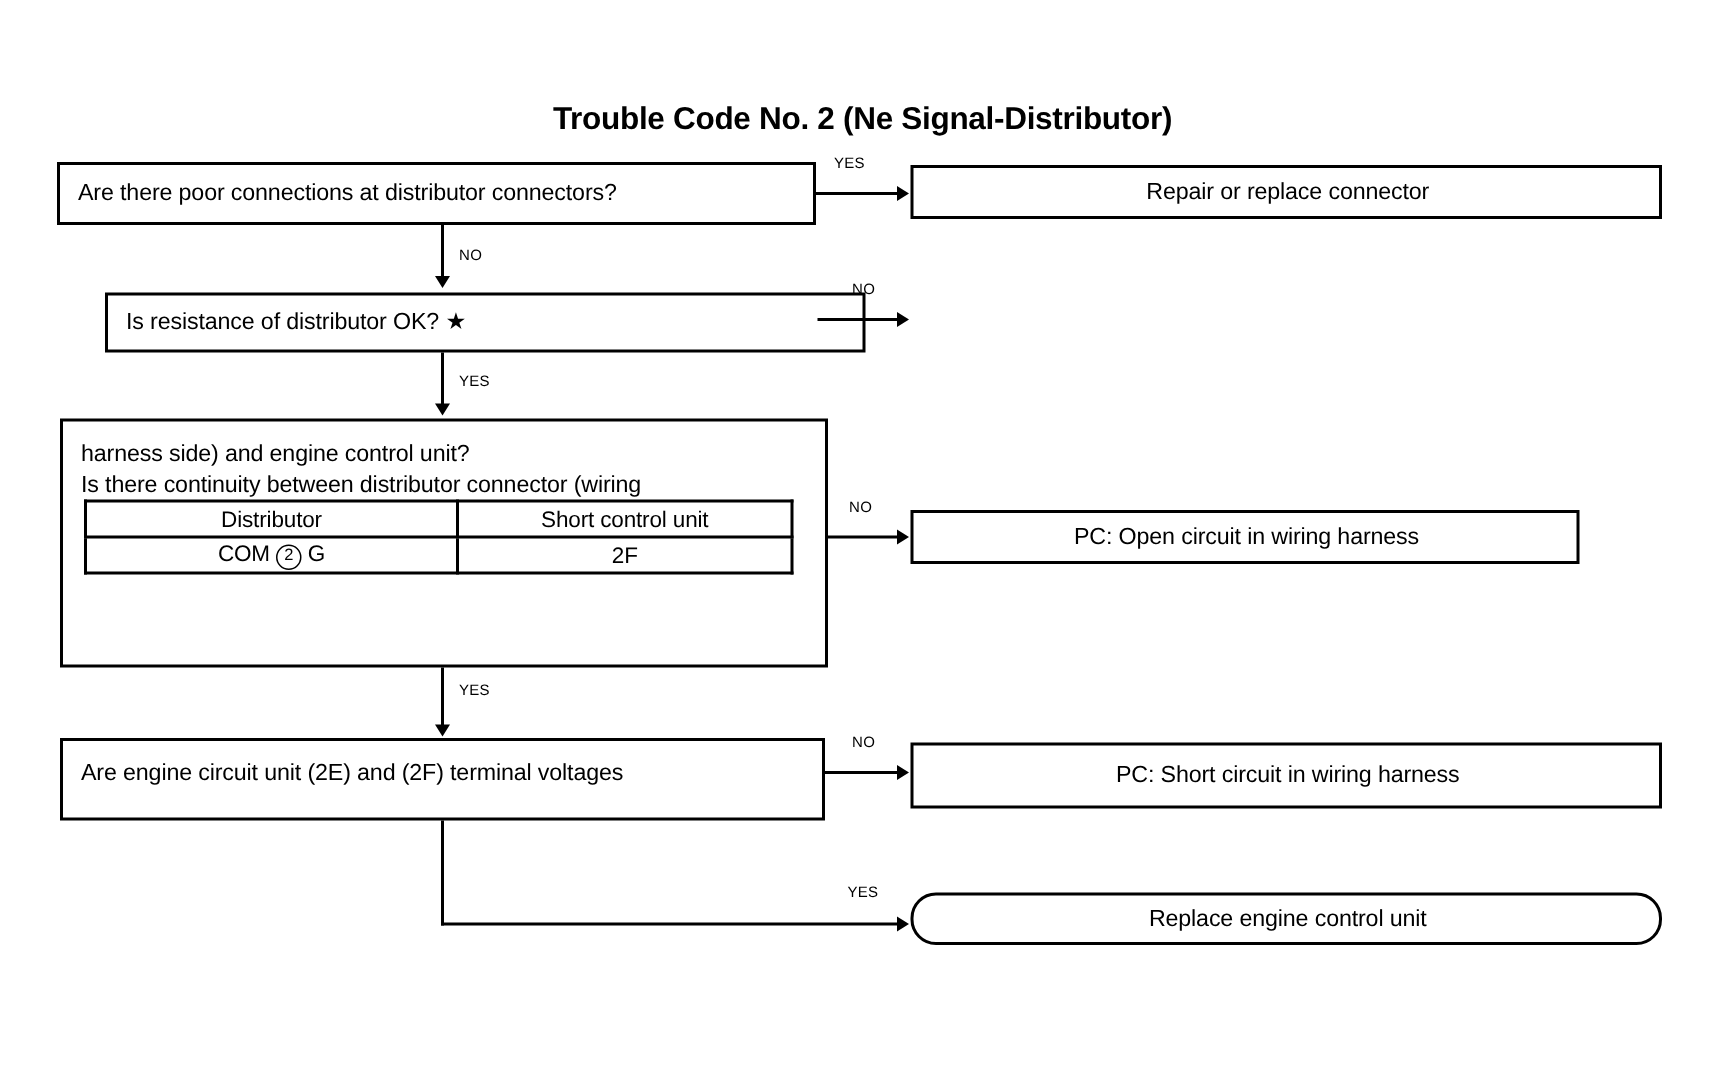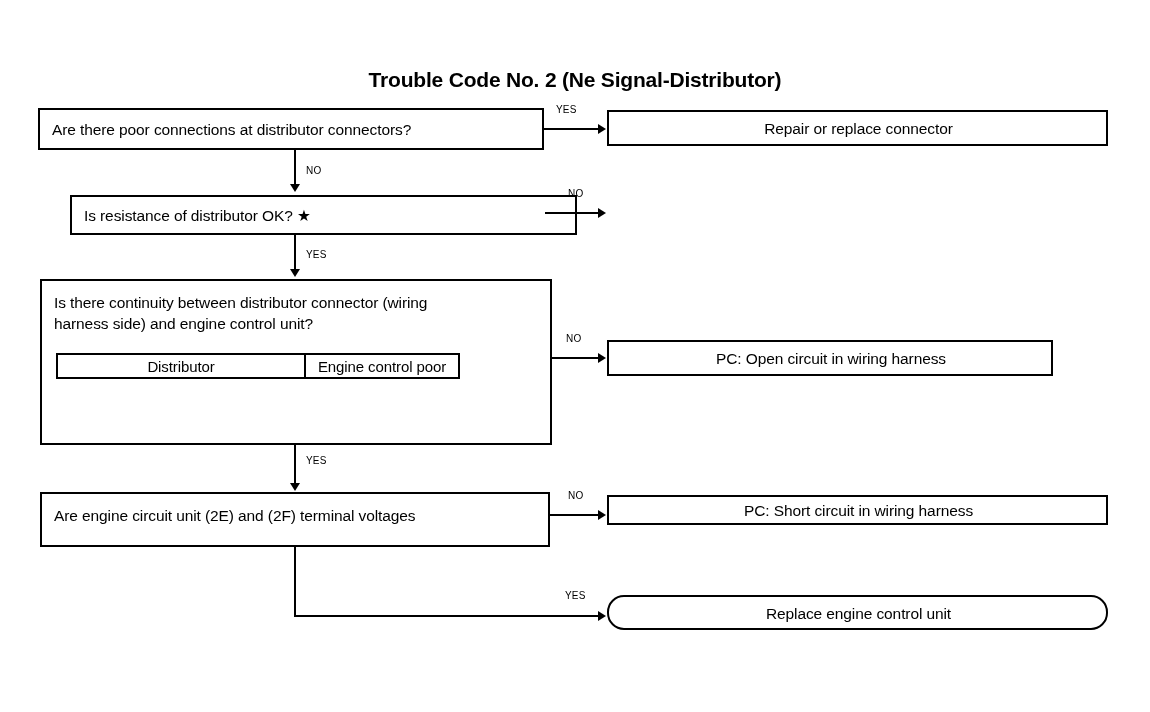--- a/index.html
+++ b/index.html
@@ -132,29 +132,37 @@
   <div class="arrow-right" style="left:598px; top:208px;"></div>
   <div class="blabel" style="left:568px; top:188px;">NO</div>
 
 
   <div class="vline" style="left:294px; top:235px; height:36px;"></div>
   <div class="arrow-down" style="left:290px; top:269px;"></div>
   <div class="blabel" style="left:306px; top:249px;">YES</div>
 
   <div class="box q-multi" style="left:40px; top:279px; width:512px; height:166px;">
     <div class="txt">
+      <div>harness side) and engine control unit?</div>
       <div>Is there continuity between distributor connector (wiring</div>
-      <div>harness side) and engine control unit?</div>
     </div>
 
-    <table class="itable" style="left:14px; top:72px; width:404px;">
+    <table class="itable" style="left:14px; top:52px; width:473px;">
       <tbody>
           <tr>
         <td style="width:238px;">Distributor</td>
-        <td>Engine control poor</td>
+        <td>Short control unit</td>
+      </tr>
+      <tr>
+        <td>
+          <span>COM</span>
+          <span class="circled">2</span>
+          <span>G</span>
+        </td>
+        <td>2F</td>
       </tr>
     </tbody>
       </table>
   </div>
 
   <div class="hline" style="left:552px; top:357px; width:47px;"></div>
   <div class="arrow-right" style="left:598px; top:353px;"></div>
   <div class="blabel" style="left:566px; top:333px;">NO</div>
 
   <div class="box res" style="left:607px; top:340px; width:446px; height:36px;">
@@ -168,21 +176,21 @@
   <div class="box q-multi" style="left:40px; top:492px; width:510px; height:55px;">
     <div class="txt">
       <div>Are engine circuit unit (2E) and (2F) terminal voltages</div>
     </div>
   </div>
 
   <div class="hline" style="left:550px; top:514px; width:49px;"></div>
   <div class="arrow-right" style="left:598px; top:510px;"></div>
   <div class="blabel" style="left:568px; top:490px;">NO</div>
 
-  <div class="box res" style="left:607px; top:495px; width:501px; height:30px;">
+  <div class="box res" style="left:607px; top:495px; width:501px; height:44px;">
     <div class="txt">PC: Short circuit in wiring harness</div>
   </div>
 
   <div class="vline" style="left:294px; top:547px; height:70px;"></div>
   <div class="hline" style="left:294px; top:615px; width:305px;"></div>
   <div class="arrow-right" style="left:598px; top:611px;"></div>
   <div class="blabel" style="left:565px; top:590px;">YES</div>
 
   <div class="box res" style="left:607px; top:595px; width:501px; height:35px;border-radius:17px;">
     <div class="txt">Replace engine control unit</div>

